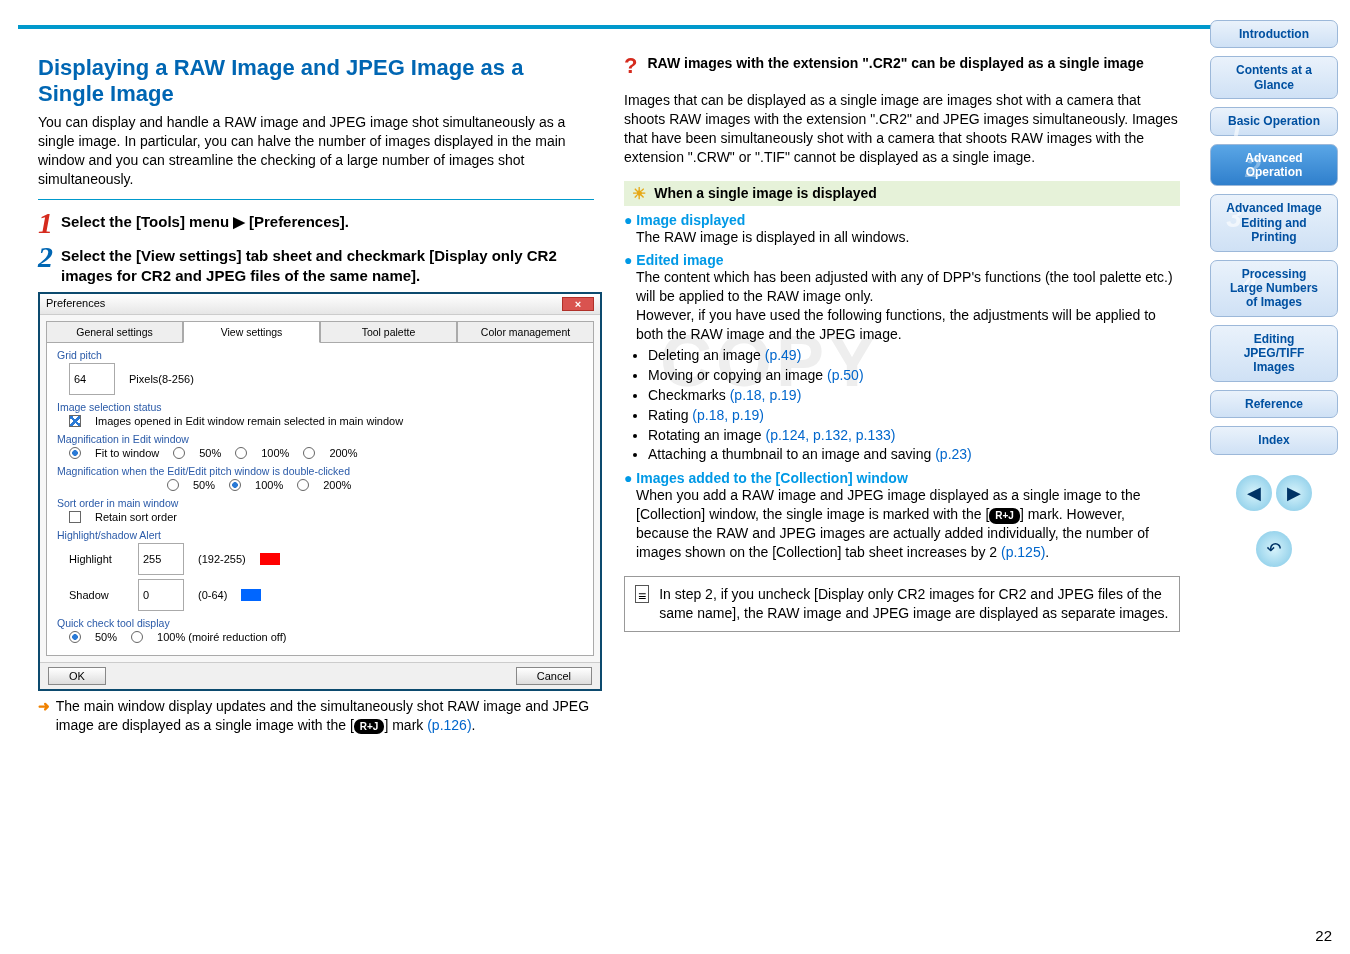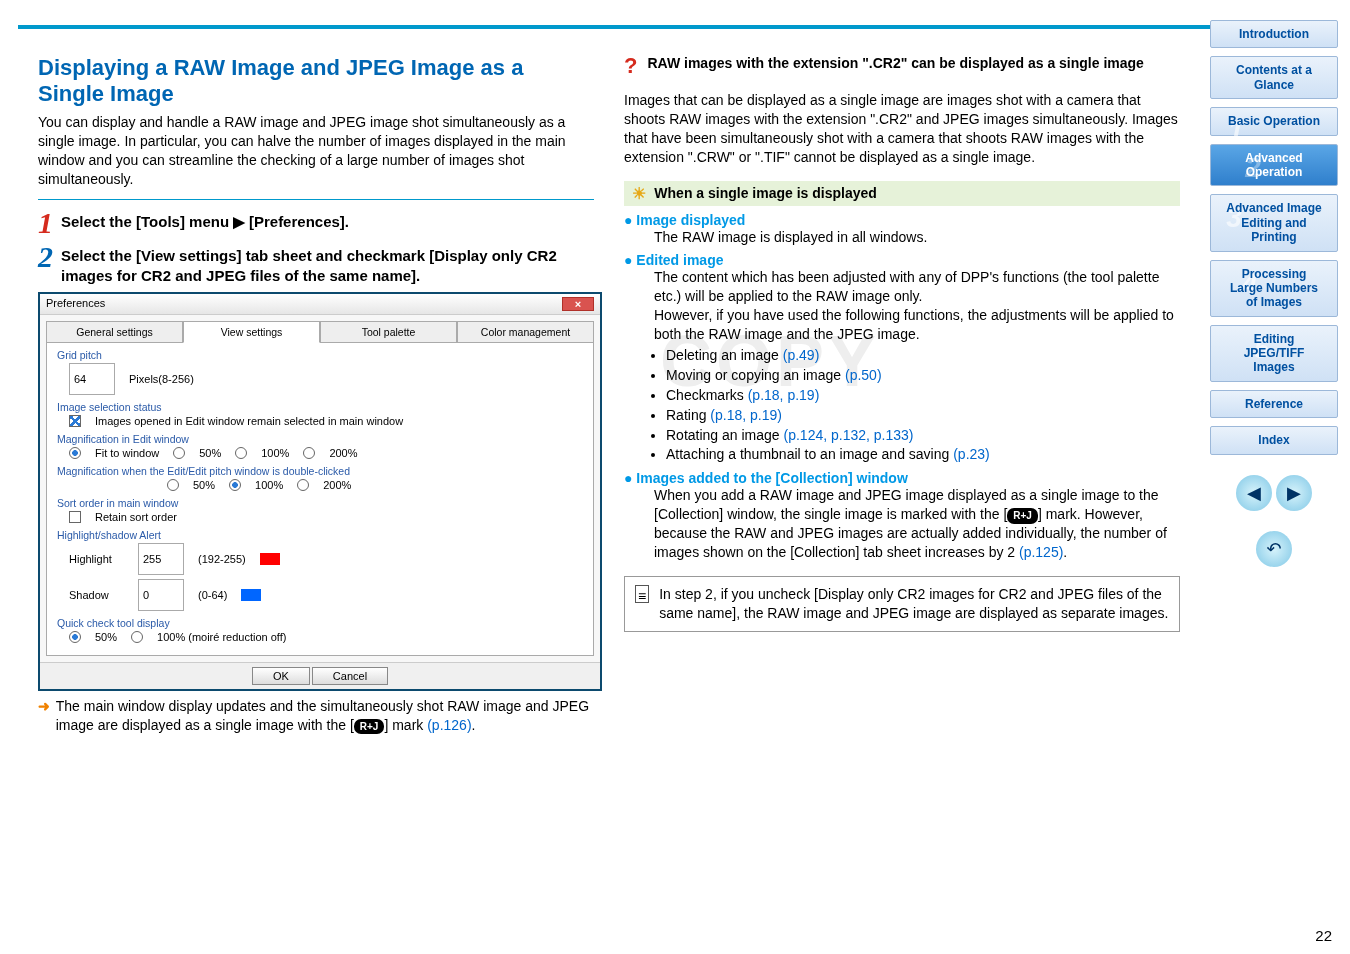--- a/index.html
+++ b/index.html
@@ -25,40 +25,40 @@
 .grp-title{color:#2a5aa8;font-size:10.5px;margin-bottom:2px}
 .row{display:flex;align-items:center;gap:14px;margin:2px 0 4px 12px}
 .inp{border:1px solid #aaa;padding:9px 4px;background:#fff;width:36px;display:inline-block}
 .radio,.chk{display:inline-flex;align-items:center;gap:4px}
 .radio::before{content:"";width:10px;height:10px;border:1px solid #666;border-radius:50%;display:inline-block}
 .radio.sel::before{background:radial-gradient(#2a7ad6 40%,transparent 42%)}
 .chk::before{content:"";width:10px;height:10px;border:1px solid #666;display:inline-block}
 .chk.sel::before{background:linear-gradient(135deg,transparent 40%,#2a7ad6 40% 60%,transparent 60%),linear-gradient(45deg,transparent 40%,#2a7ad6 40% 60%,transparent 60%)}
 .swatch{width:20px;height:12px;display:inline-block}
 .redbox{border:2px solid #e30613;border-radius:4px;padding:2px 4px;display:inline-block}
-.btns{display:flex;justify-content:center;gap:2px;padding:4px 8px;background:#f0f0f0;border-top:1px solid #ccc}
+.btns{display:flex;justify-content:space-between;gap:2px;padding:4px 8px;background:#f0f0f0;border-top:1px solid #ccc}
 .winbtn{border:1px solid #888;background:linear-gradient(#fff,#ddd);padding:2px 20px;font-size:11px}
 .arrow-note{display:flex;gap:6px;margin-top:6px;font-size:14px;line-height:1.35}
 .arrow-note .arr{color:#f08200;font-weight:bold}
 .pl{color:#0066cc}
 .qa{display:flex;gap:10px;margin-bottom:4px}
 .q{color:#d52b1e;font:bold 22px/1 Arial}
 .qa-h{font-weight:bold;font-size:14px}
 .body14{font-size:14px;line-height:1.35}
 .tip-bar{background:#e6f2d9;padding:3px 8px;font-weight:bold;font-size:14px;margin:10px 0 6px;display:flex;align-items:center;gap:8px}
 .bulb{color:#e6a817;font-size:16px}
 .bl{color:#0099e6;font-weight:bold;font-size:14px;margin:6px 0 0}
-.sub{font-size:14px;line-height:1.35;margin-left:30px}
+.sub{font-size:14px;line-height:1.35;margin-left:12px}
 .sub ul{margin:2px 0;padding-left:12px}
 .sub li{list-style:disc;margin:1px 0}
 .note{border:1px solid #999;padding:8px 10px;margin-top:14px;display:flex;gap:10px;font-size:14px;line-height:1.35}
 .note-icon{font-size:14px;border:1px solid #555;padding:1px 2px;height:14px}
 .rj-mark{display:inline-block;background:#000;color:#fff;font-size:10px;font-weight:bold;padding:1px 6px;border-radius:7px}
 .sidebar{position:absolute;right:12px;top:20px;width:128px;display:flex;flex-direction:column;gap:8px}
-.navbtn{background:linear-gradient(#eaf2fb,#cfe1f5);border:1px solid #9cb8d9;border-radius:2px;text-align:center;padding:6px 14px;font-size:12px;font-weight:bold;color:#0050a0;line-height:1.2;cursor:pointer}
+.navbtn{background:linear-gradient(#eaf2fb,#cfe1f5);border:1px solid #9cb8d9;border-radius:7px;text-align:center;padding:6px 14px;font-size:12px;font-weight:bold;color:#0050a0;line-height:1.2;cursor:pointer}
 .navbtn .big{font-size:28px;position:absolute;color:rgba(255,255,255,.6);font-style:italic}
 .navbtn{position:relative}
 .navbtn .lbl{position:relative}
 .circles{display:flex;justify-content:center;gap:4px;margin-top:12px}
 .circ{width:36px;height:36px;border-radius:50%;background:radial-gradient(#d7f3fb,#7fc7e6);display:flex;align-items:center;justify-content:center;color:#036;font-size:18px;cursor:pointer}
 .pagenum{position:absolute;right:18px;bottom:10px;font-size:15px}
 .copy{position:absolute;left:660px;top:320px;font:bold 72px Arial;color:#eee;letter-spacing:4px;pointer-events:none}
 </style>
 </head>
 <body>

